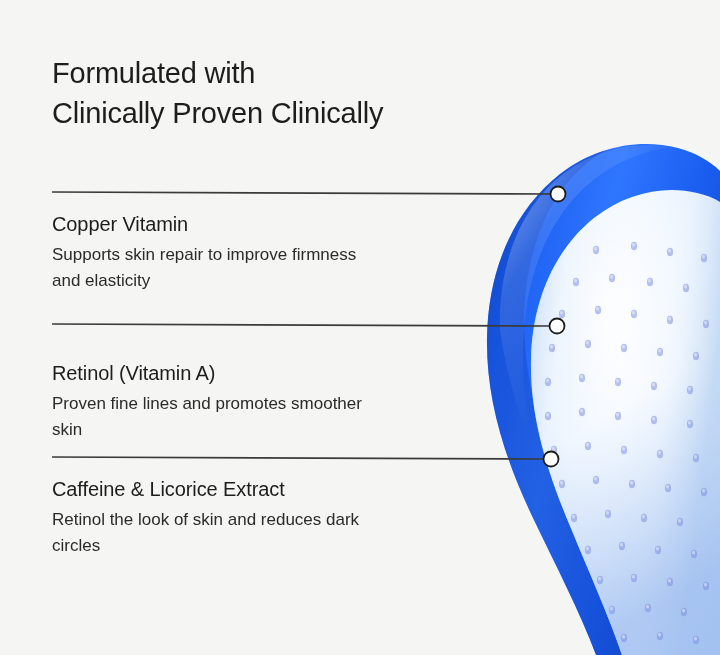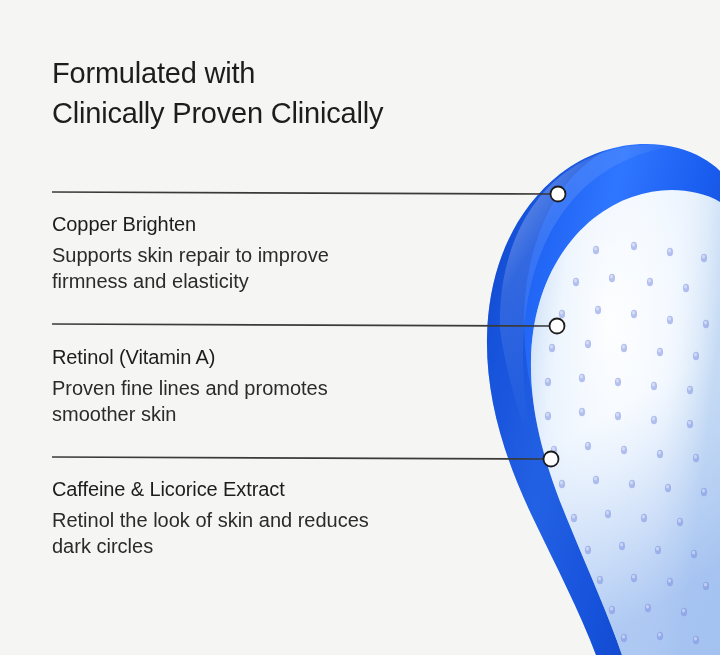--- a/index.html
+++ b/index.html
@@ -68,29 +68,29 @@
   .ingredient-name {
     margin: 0;
     font-size: 20px;
     line-height: 26px;
     font-weight: 400;
     letter-spacing: -0.1px;
     color: #1d1d1d;
   }
   .ingredient-desc {
     margin: 5px 0 0 0;
-    font-size: 20px;
+    font-size: 17px;
     line-height: 26px;
     font-weight: 400;
     color: #2b2b2b;
     max-width: 330px;
   }
 
   #ingredient-0 { top: 211px; }
-  #ingredient-1 { top: 344px; }
+  #ingredient-1 { top: 360px; }
   #ingredient-2 { top: 476px; }
 
   
   .callouts {
     position: absolute;
     left: 0; top: 0;
     width: 720px;
     height: 655px;
     z-index: 4;
   }
@@ -401,21 +401,21 @@
   </svg>
 
   <div class="content">
 
     <h1 class="headline">
       <span class="line">Formulated with</span>
       <span class="line">Clinically Proven Clinically</span>
     </h1>
 
     <div class="ingredient" id="ingredient-0">
-      <h2 class="ingredient-name">Copper Brighten</h2>
+      <h2 class="ingredient-name">Copper Vitamin</h2>
       <p class="ingredient-desc">Supports skin repair to improve firmness and elasticity</p>
     </div>
 
     <div class="ingredient" id="ingredient-1">
       <h2 class="ingredient-name">Retinol (Vitamin A)</h2>
       <p class="ingredient-desc">Proven fine lines and promotes smoother skin</p>
     </div>
 
     <div class="ingredient" id="ingredient-2">
       <h2 class="ingredient-name">Caffeine &amp; Licorice Extract</h2>

